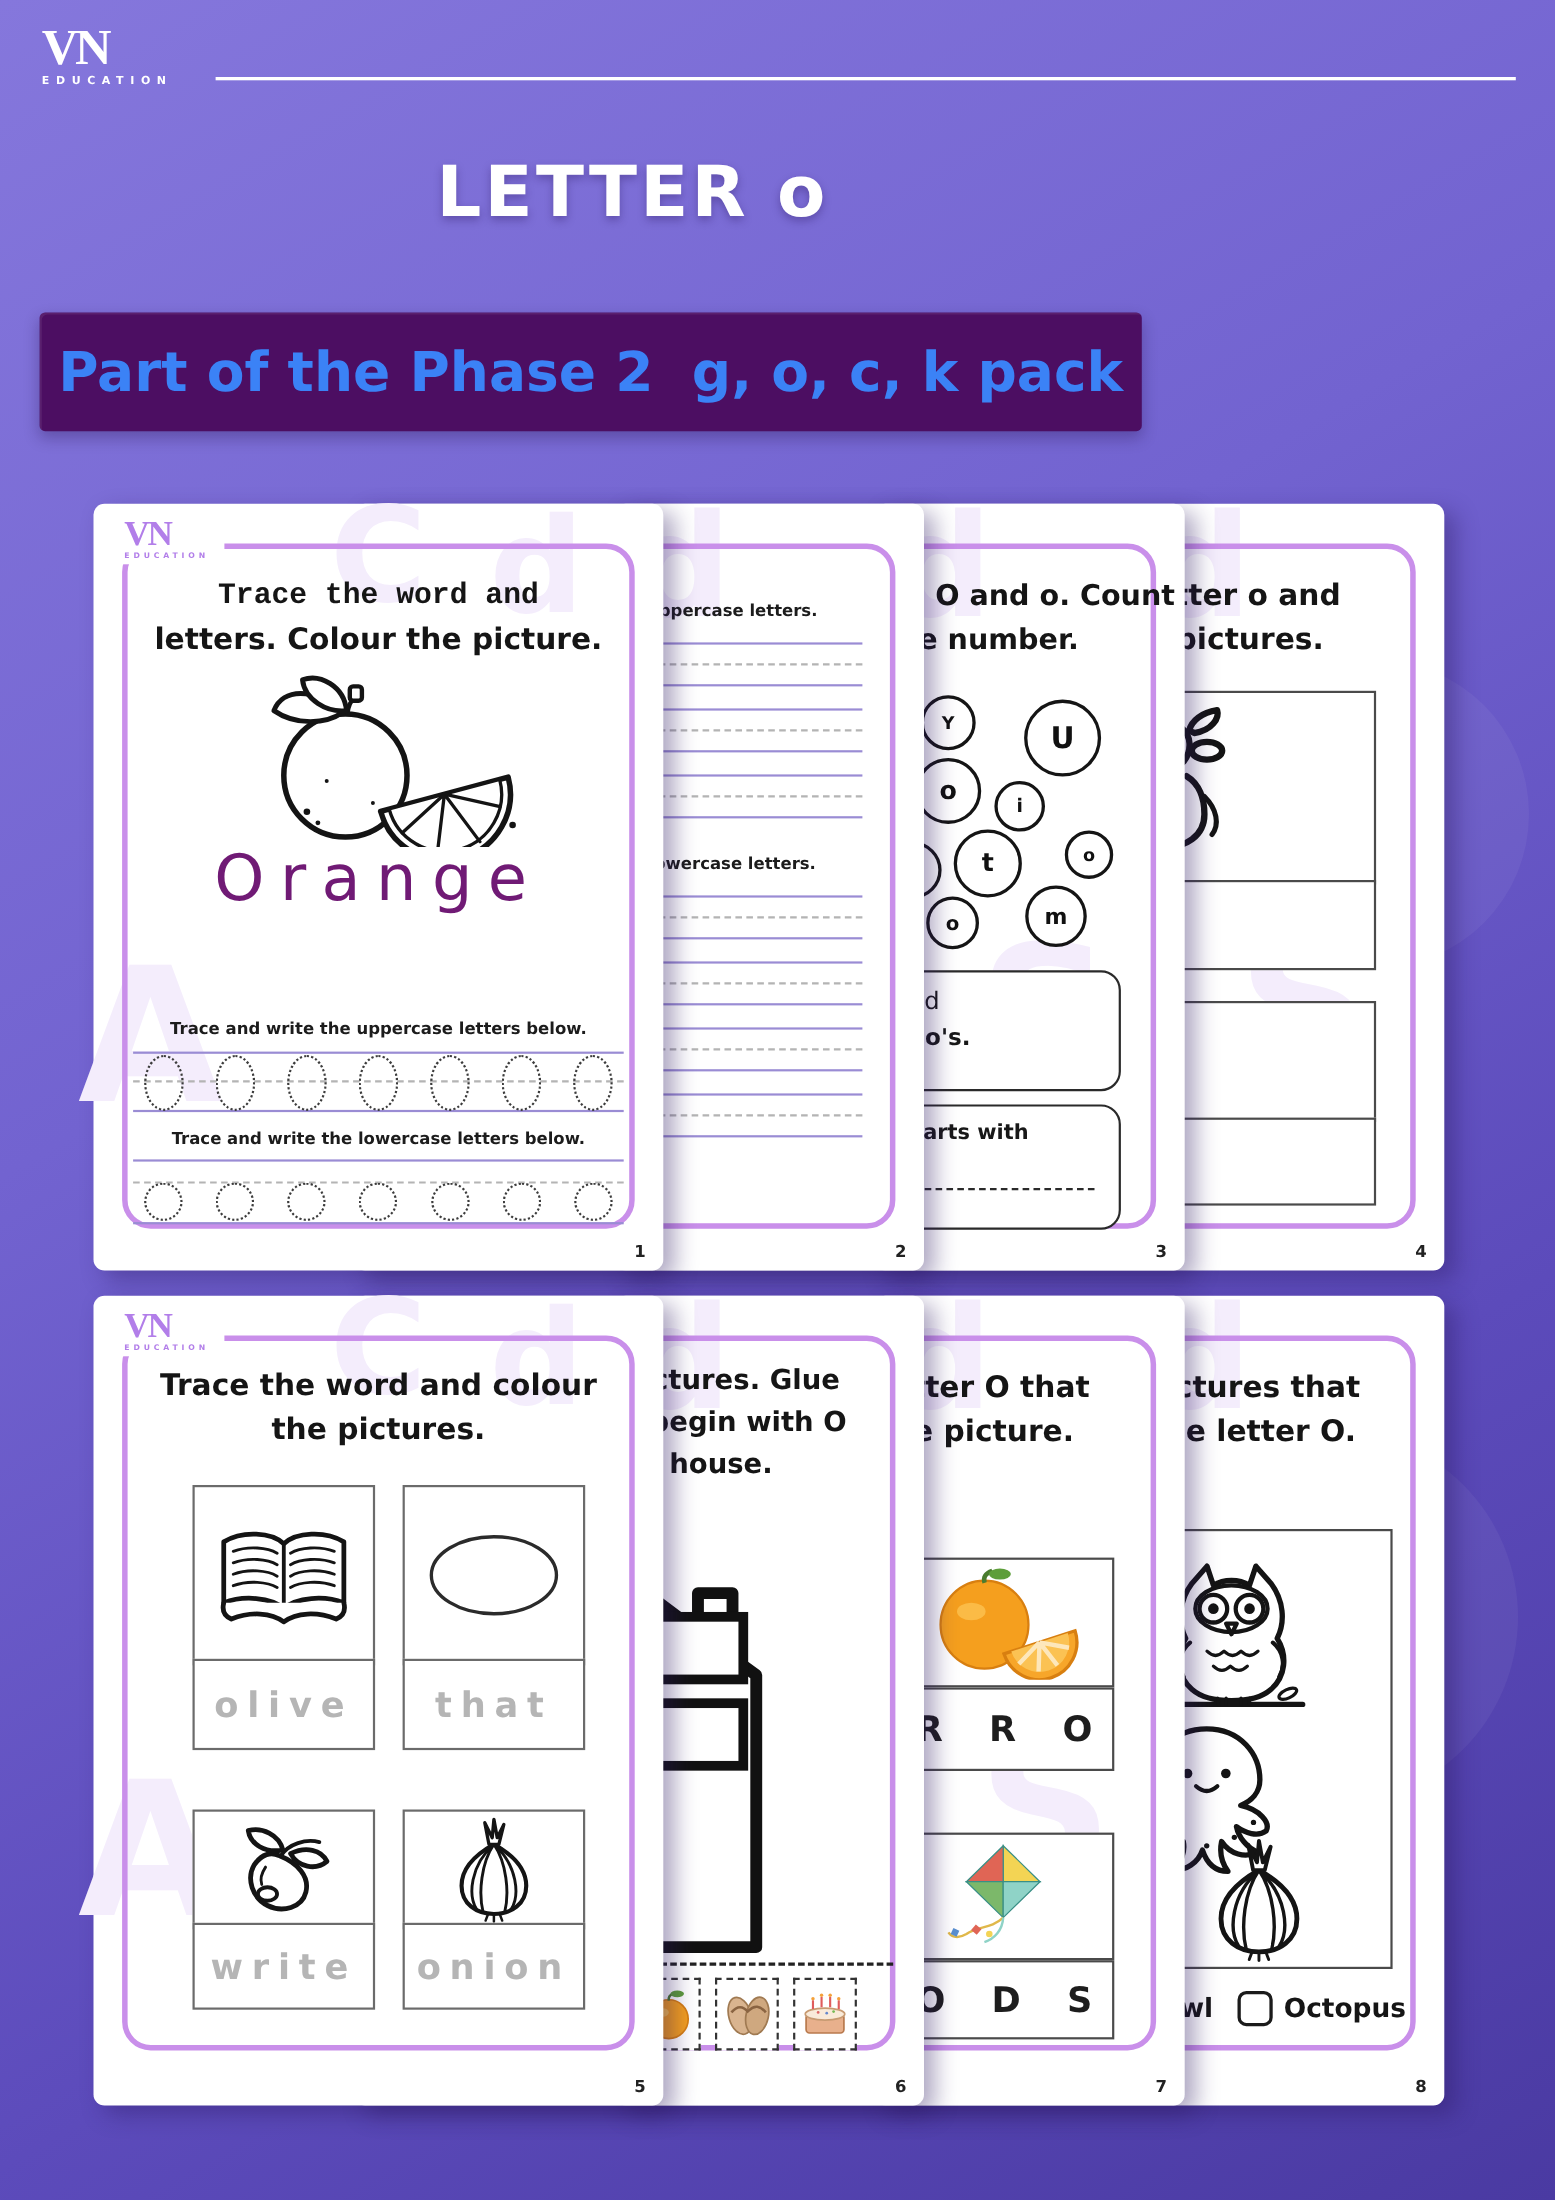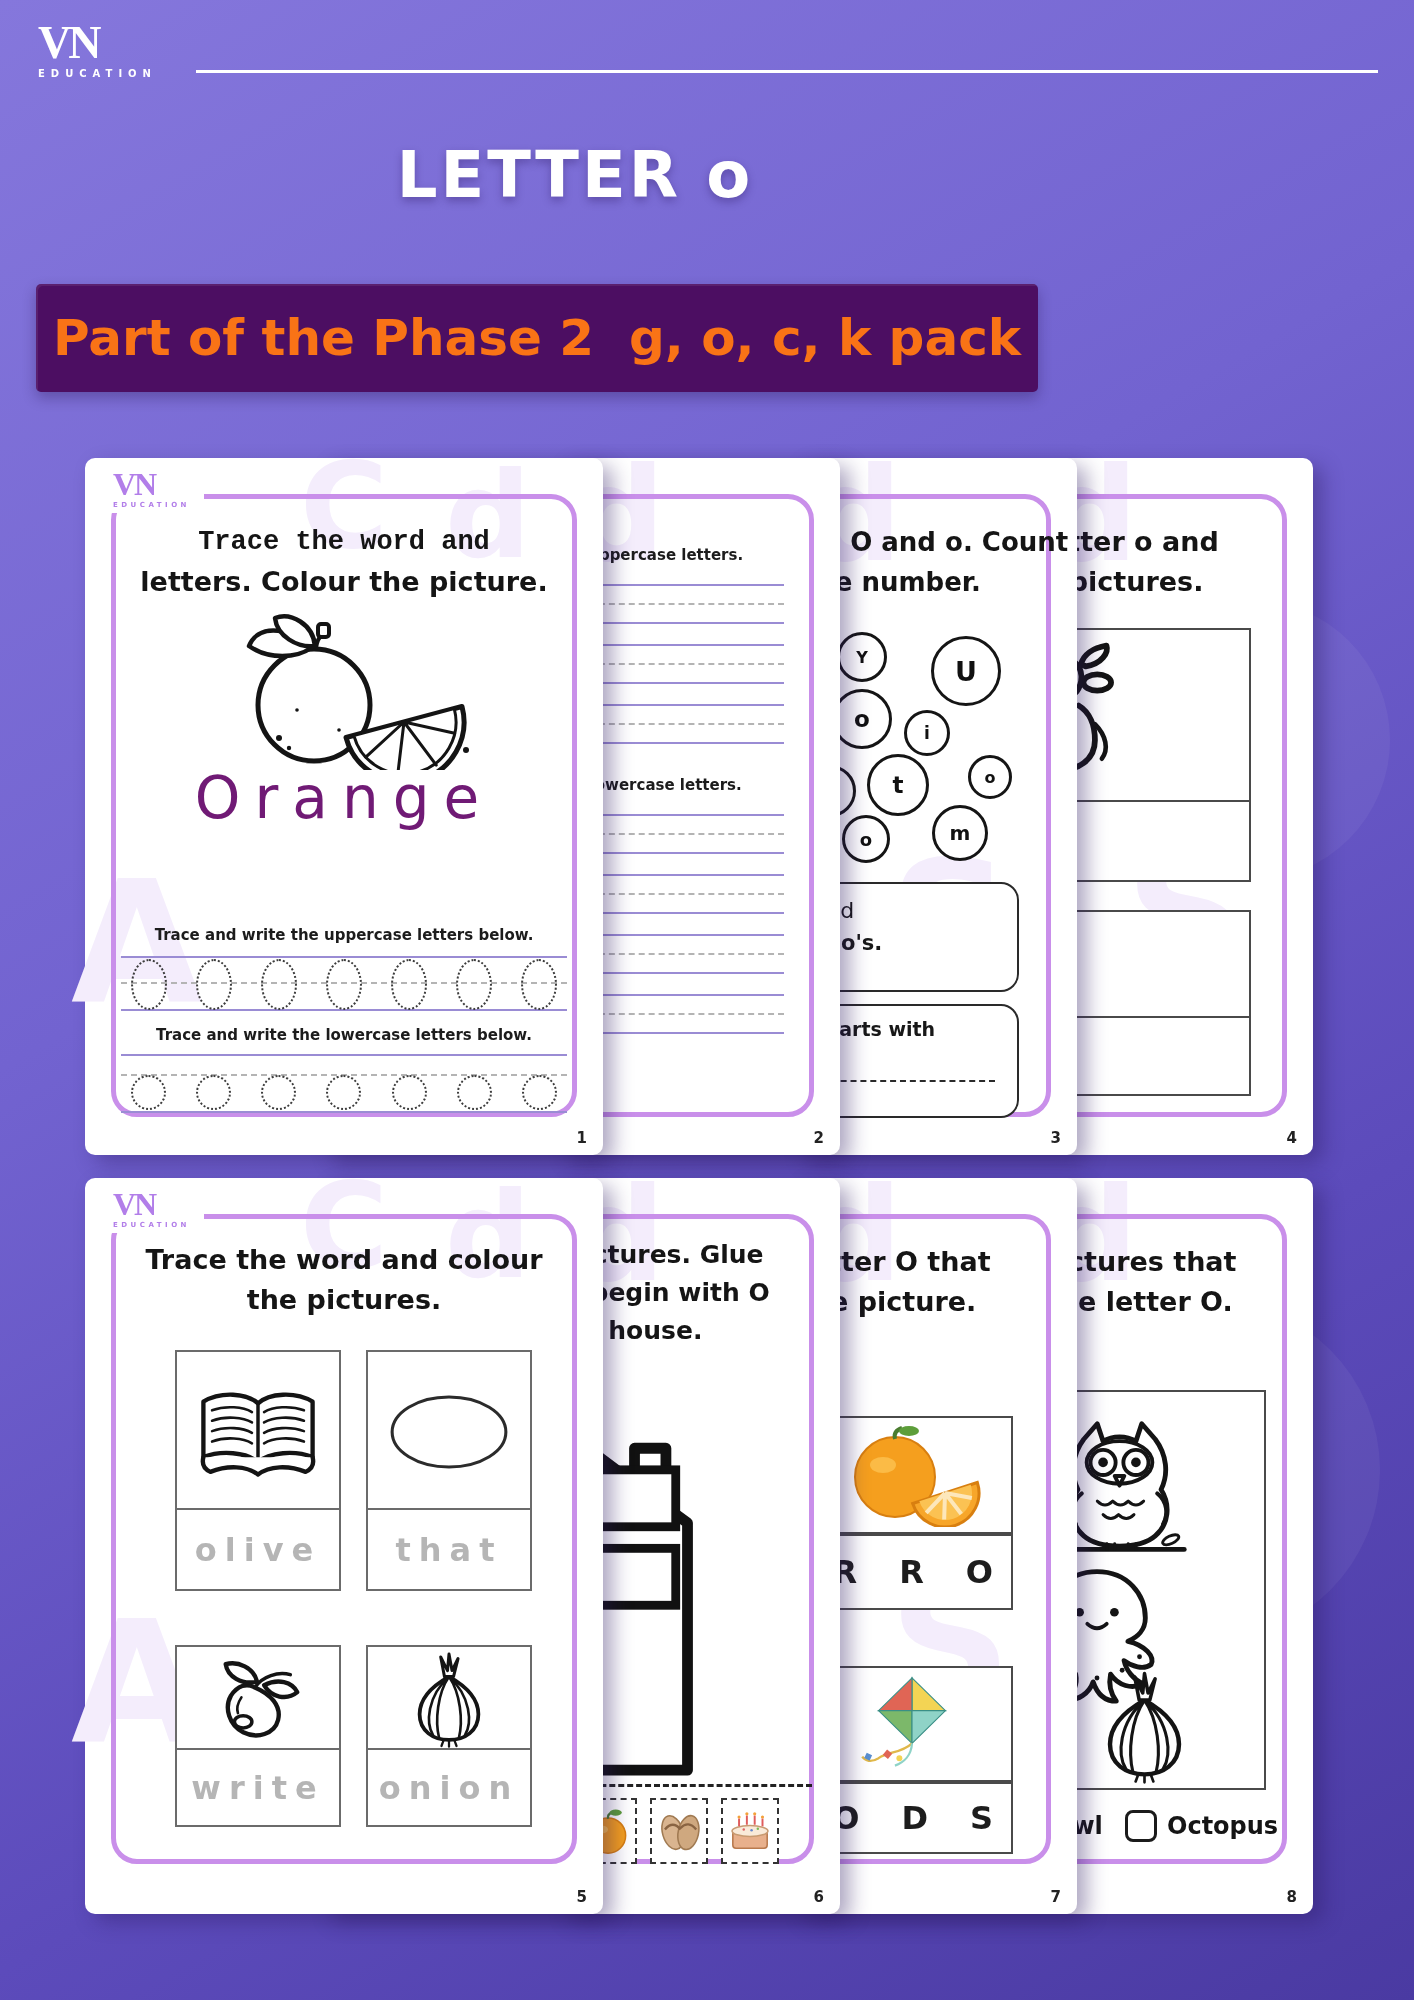--- a/index.html
+++ b/index.html
@@ -9,21 +9,21 @@
   .bgblob{position:absolute;border-radius:50%;background:rgba(255,255,255,.05);}
 
   
   .brand{position:absolute;left:38px;top:20px;color:#fff;}
   .brand .vn{font-family:"Liberation Serif",serif;font-weight:700;font-size:46px;line-height:1;letter-spacing:-3px;}
   .brand .edu{font-size:10px;font-weight:700;letter-spacing:6px;margin-top:2px;}
   .hline{position:absolute;left:196px;top:70px;width:1182px;height:3px;background:#fff;}
   .title{position:absolute;left:0;top:138px;width:1150px;text-align:center;color:#fff;
     font-size:64px;font-weight:800;letter-spacing:3px;text-shadow:0 4px 8px rgba(40,20,90,.35);}
   .banner{position:absolute;left:36px;top:284px;width:1002px;height:108px;background:#4c0e62;border-radius:5px;
-    display:flex;align-items:center;justify-content:center;color:#f97316;font-size:50px;font-weight:800;
+    display:flex;align-items:center;justify-content:center;color:#3b82f6;font-size:50px;font-weight:800;
     box-shadow:inset 2px 2px 0 rgba(255,255,255,.08),0 6px 14px rgba(30,10,60,.3);white-space:pre;}
 
   
   .sheet{position:absolute;width:518px;background:#fff;border-radius:10px;
     box-shadow:10px 8px 20px rgba(43,24,94,.38);}
   .row1{top:458px;height:697px;} .row2{top:1178px;height:736px;}
   .inner{position:absolute;left:26px;right:26px;top:36px;bottom:38px;border:5px solid #c98fea;border-radius:26px;z-index:1;}
   .row2 .inner{bottom:50px;}
   .plogo{position:absolute;left:22px;top:8px;background:#fff;padding:2px 14px 4px 6px;z-index:3;color:#b27ee9;}
   .plogo .vn{font-family:"Liberation Serif",serif;font-weight:700;font-size:32px;line-height:1;letter-spacing:-2px;}

